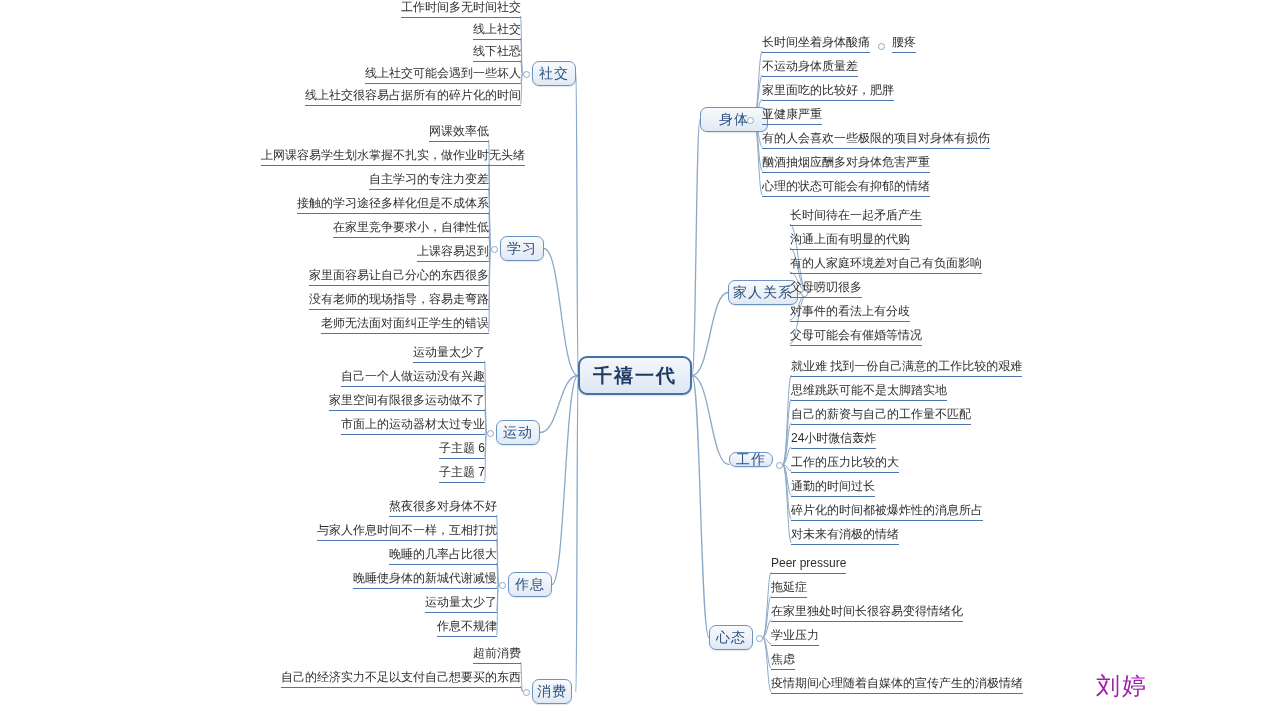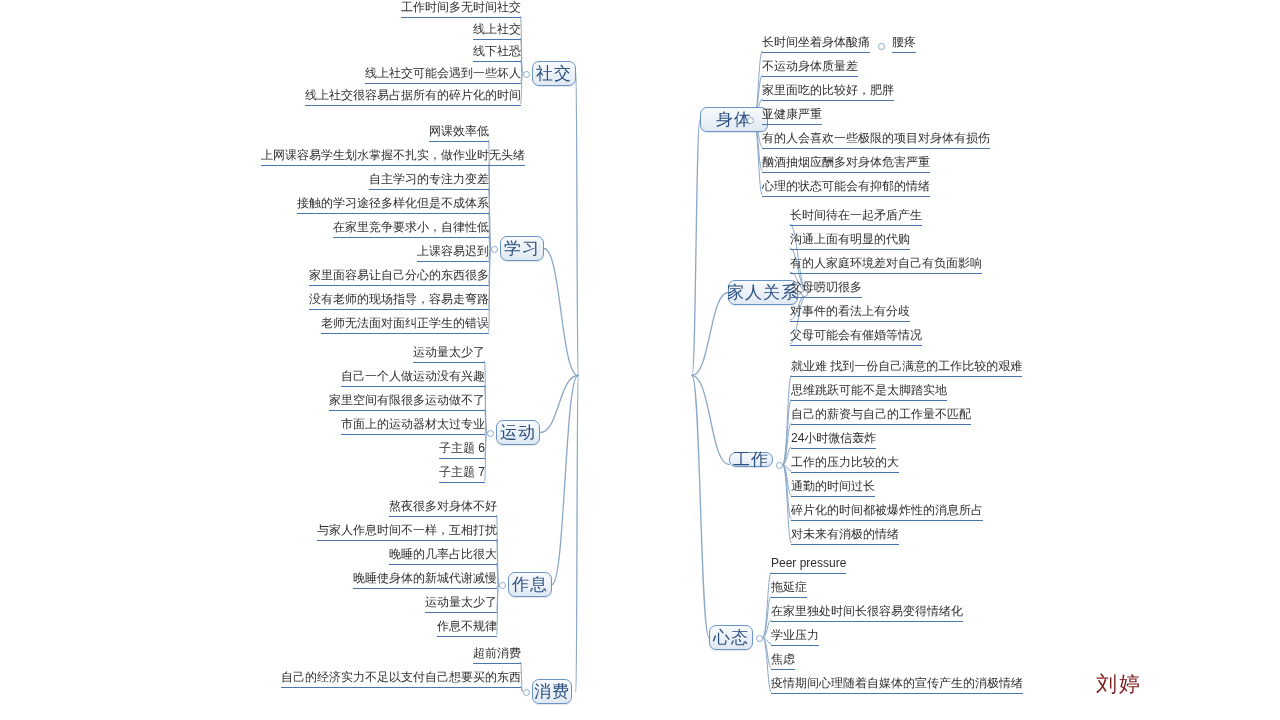--- a/index.html
+++ b/index.html
@@ -44,21 +44,21 @@
     white-space: nowrap;
   }
   
   .topic-node {
     position: absolute;
     box-sizing: border-box;
     border: 1.5px solid #6b93c4;
     border-radius: 7px;
     background: linear-gradient(180deg, #f7fafd 0%, #eaf0f7 60%, #e0e9f3 100%);
     color: #2b4f7e;
-    font-size: 17px;
+    font-size: 14px;
     letter-spacing: 1px;
     display: flex;
     align-items: center;
     justify-content: center;
     box-shadow: 0 1px 1px rgba(70,100,140,0.16);
     white-space: nowrap;
   }
   
   .leaf {
     position: absolute;
@@ -80,22 +80,22 @@
     position: absolute;
     width: 5px;
     height: 5px;
     border: 1px solid #8aa8c8;
     border-radius: 50%;
     background: #ffffff;
   }
   
   .signature {
     position: absolute;
-    font-size: 21px;
-    color: #7f1d1d;
+    font-size: 24px;
+    color: #a21caf;
     letter-spacing: 2px;
     white-space: nowrap;
   }
 </style>
 </head>
 <body>
 
 <div id="canvas">
 
   <svg id="wires" viewBox="0 0 1280 720" xmlns="http://www.w3.org/2000/svg">
@@ -158,20 +158,23 @@
       <path d="M 783 464.5 C 787.4 464.5, 787.4 543, 791 543" fill="none" stroke="#8aa8c8" stroke-width="1" stroke-linecap="round"></path>
       <path d="M 692 375.5 C 700.5 375.5, 700.5 637.5, 709 637.5" fill="none" stroke="#8aa8c8" stroke-width="1.3" stroke-linecap="round"></path>
       <path d="M 763 637.5 C 767.4 637.5, 767.4 572, 771 572" fill="none" stroke="#8aa8c8" stroke-width="1" stroke-linecap="round"></path>
       <path d="M 763 637.5 C 767.4 637.5, 767.4 596, 771 596" fill="none" stroke="#8aa8c8" stroke-width="1" stroke-linecap="round"></path>
       <path d="M 763 637.5 C 767.4 637.5, 767.4 620, 771 620" fill="none" stroke="#8aa8c8" stroke-width="1" stroke-linecap="round"></path>
       <path d="M 763 637.5 C 767.4 637.5, 767.4 644, 771 644" fill="none" stroke="#8aa8c8" stroke-width="1" stroke-linecap="round"></path>
       <path d="M 763 637.5 C 767.4 637.5, 767.4 668, 771 668" fill="none" stroke="#8aa8c8" stroke-width="1" stroke-linecap="round"></path>
       <path d="M 763 637.5 C 767.4 637.5, 767.4 692, 771 692" fill="none" stroke="#8aa8c8" stroke-width="1" stroke-linecap="round"></path>
     </svg>
 
+  <div class="root-node" id="root-node" style="left: 578px; top: 356px; width: 114px; height: 39px;">
+    <span>千禧一代</span>
+  </div>
 
   <div id="nodes-layer">
       <div class="topic-node" style="left: 532px; top: 61px; width: 44px; height: 25px;">
         <span>社交</span>
       </div>
       <div class="dot" style="left: 523px; top: 70.5px;"></div>
       <div class="leaf left-side" style="top: 0px; left: 401px;"><span>工作时间多无时间社交</span></div>
       <div class="leaf left-side" style="top: 22px; left: 473px;"><span>线上社交</span></div>
       <div class="leaf left-side" style="top: 44px; left: 473px;"><span>线下社恐</span></div>
       <div class="leaf left-side" style="top: 66px; left: 365px;"><span>线上社交可能会遇到一些坏人</span></div>

